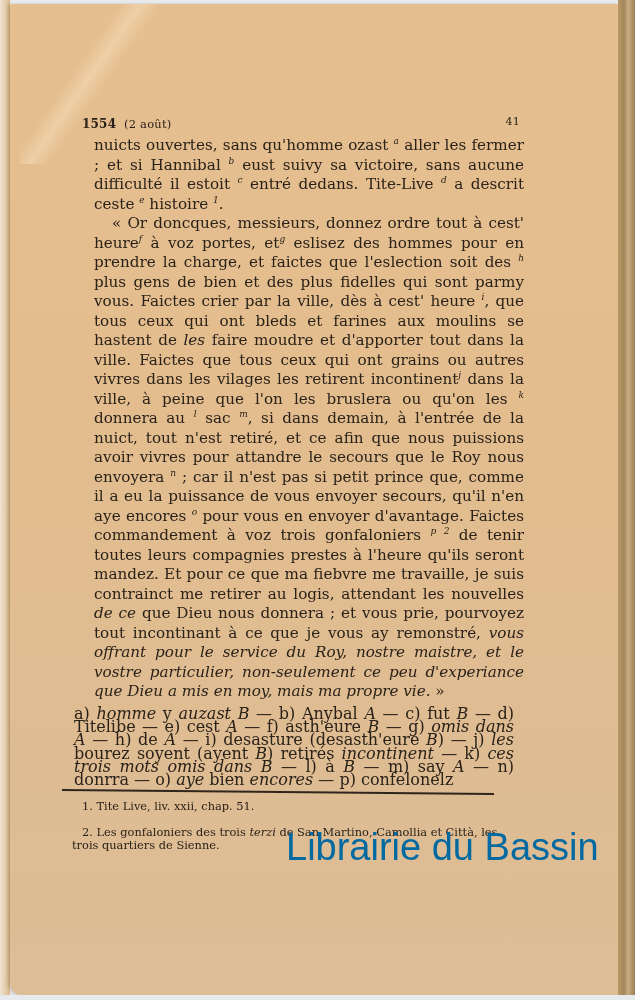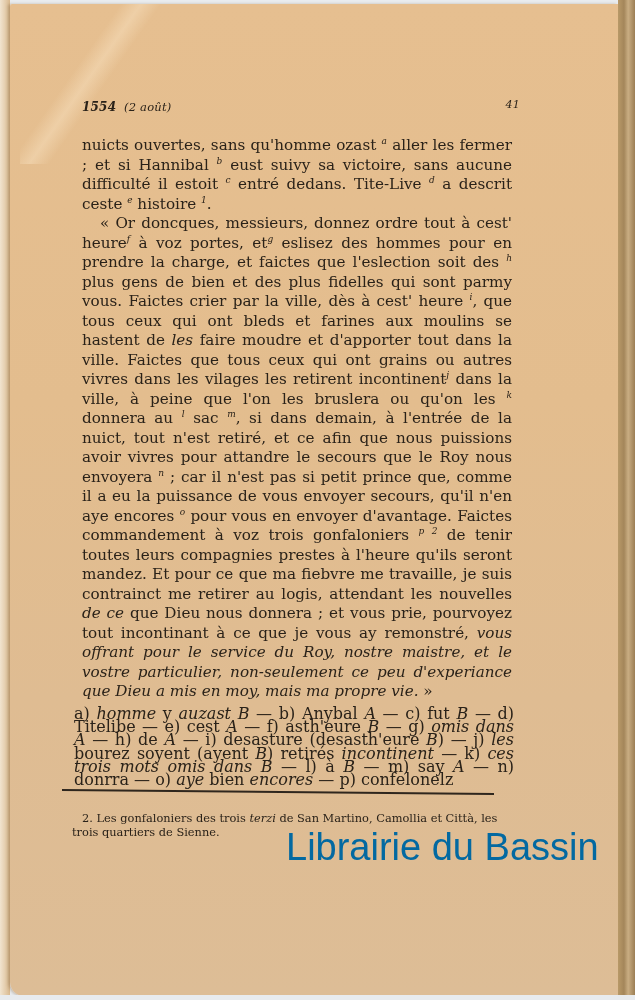--- a/index.html
+++ b/index.html
@@ -25,29 +25,29 @@
   }
   .left-edge {
     position: absolute; left: 0; top: 0; width: 10px; height: 1000px;
     background: linear-gradient(90deg, #f1e4cf 0%, #d9b98f 100%);
   }
   .content {
     position: absolute; left: 82px; top: 0; width: 430px;
     color: #2a2219;
   }
   .running-head {
-    position: absolute; top: 100px; left: 0; width: 430px; height: 18px;
-    font-size: 11.5px; letter-spacing: 0.2px; font-style: italic;
+    position: absolute; top: 117px; left: 0; width: 430px; height: 18px;
+    font-size: 11.5px; letter-spacing: 0.2px;
   }
   .rh-year { font-weight: bold; font-size: 12px; }
   .rh-date { margin-left: 4px; }
   .rh-title { position: absolute; left: 80px; top: 1px; font-size: 10.5px; letter-spacing: 0.6px; font-weight: bold; }
   .rh-page { position: absolute; right: -8px; top: -2px; font-size: 11px; }
   .body-text {
-    position: absolute; top: 136px; left: 0; width: 430px;
+    position: absolute; top: 136px; left: 12px; width: 430px;
     font-size: 15.2px; line-height: 19.5px; text-align: justify;
   }
   .body-text p { margin: 0; }
   .body-text p.indent { text-indent: 18px; margin-top: 0; }
   sup { font-size: 9px; font-style: italic; line-height: 0; vertical-align: 6px; }
   .variants {
     position: absolute; top: 707px; left: -8px; width: 440px;
     font-size: 16px; line-height: 13.2px; text-align: justify;
   }
   .rule {
@@ -89,18 +89,19 @@
   <div class="body-text">
     <p>nuicts ouvertes, sans qu'homme ozast <sup>a</sup> aller les fermer ; et si Hannibal <sup>b</sup> eust suivy sa victoire, sans aucune difficulté il estoit <sup>c</sup> entré dedans. Tite-Live <sup>d</sup> a descrit ceste <sup>e</sup> histoire <sup>1</sup>.</p>
     <p class="indent">« Or doncques, messieurs, donnez ordre tout à cest' heure<sup>f</sup> à voz portes, et<sup>g</sup> eslisez des hommes pour en prendre la charge, et faictes que l'eslection soit des <sup>h</sup> plus gens de bien et des plus fidelles qui sont parmy vous. Faictes crier par la ville, dès à cest' heure <sup>i</sup>, que tous ceux qui ont bleds et farines aux moulins se hastent de <i>les</i> faire moudre et d'apporter tout dans la ville. Faictes que tous ceux qui ont grains ou autres vivres dans les vilages les retirent incontinent<sup>j</sup> dans la ville, à peine que l'on les bruslera ou qu'on les <sup>k</sup> donnera au <sup>l</sup> sac <sup>m</sup>, si dans demain, à l'entrée de la nuict, tout n'est retiré, et ce afin que nous puissions avoir vivres pour attandre le secours que le Roy nous envoyera <sup>n</sup> ; car il n'est pas si petit prince que, comme il a eu la puissance de vous envoyer secours, qu'il n'en aye encores <sup>o</sup> pour vous en envoyer d'avantage. Faictes commandement à voz trois gonfaloniers <sup>p 2</sup> de tenir toutes leurs compagnies prestes à l'heure qu'ils seront mandez. Et pour ce que ma fiebvre me travaille, je suis contrainct me retirer au logis, attendant les nouvelles <i>de ce</i> que Dieu nous donnera ; et vous prie, pourvoyez tout incontinant à ce que je vous ay remonstré, <i>vous offrant pour le service du Roy, nostre maistre, et le vostre particulier, non-seulement ce peu d'experiance que Dieu a mis en moy, mais ma propre vie.</i> »</p>
   </div>
 
   <div class="variants">a) <i>homme</i> y <i>auzast B</i> — b) Anybal <i>A</i> — c) fut <i>B</i> — d) Titelibe — e) cest <i>A</i> — f) asth'eure <i>B</i> — g) <i>omis dans A</i> — h) de <i>A</i> — i) desasture (desasth'eure <i>B</i>) — j) <i>les</i> bourez soyent (ayent <i>B</i>) retirés <i>incontinent</i> — k) <i>ces trois mots omis dans B</i> — l) à <i>B</i> — m) say <i>A</i> — n) donrra — o) <i>aye</i> bien <i>encores</i> — p) confelonelz</div>
 
   <div class="rule"></div>
 
   <div class="notes">
+    <p class="n1">1. Tite Live, liv. xxii, chap. 51.</p>
     <p class="n2">2. Les gonfaloniers des trois <i>terzi</i> de San Martino, Camollia et Città, les trois quartiers de Sienne.</p>
   </div>
 </div>
 
 <div class="watermark" style="color: #0369a1;">Librairie du Bassin</div>
 <div class="bottom-strip"></div>
 
 </body></html>

